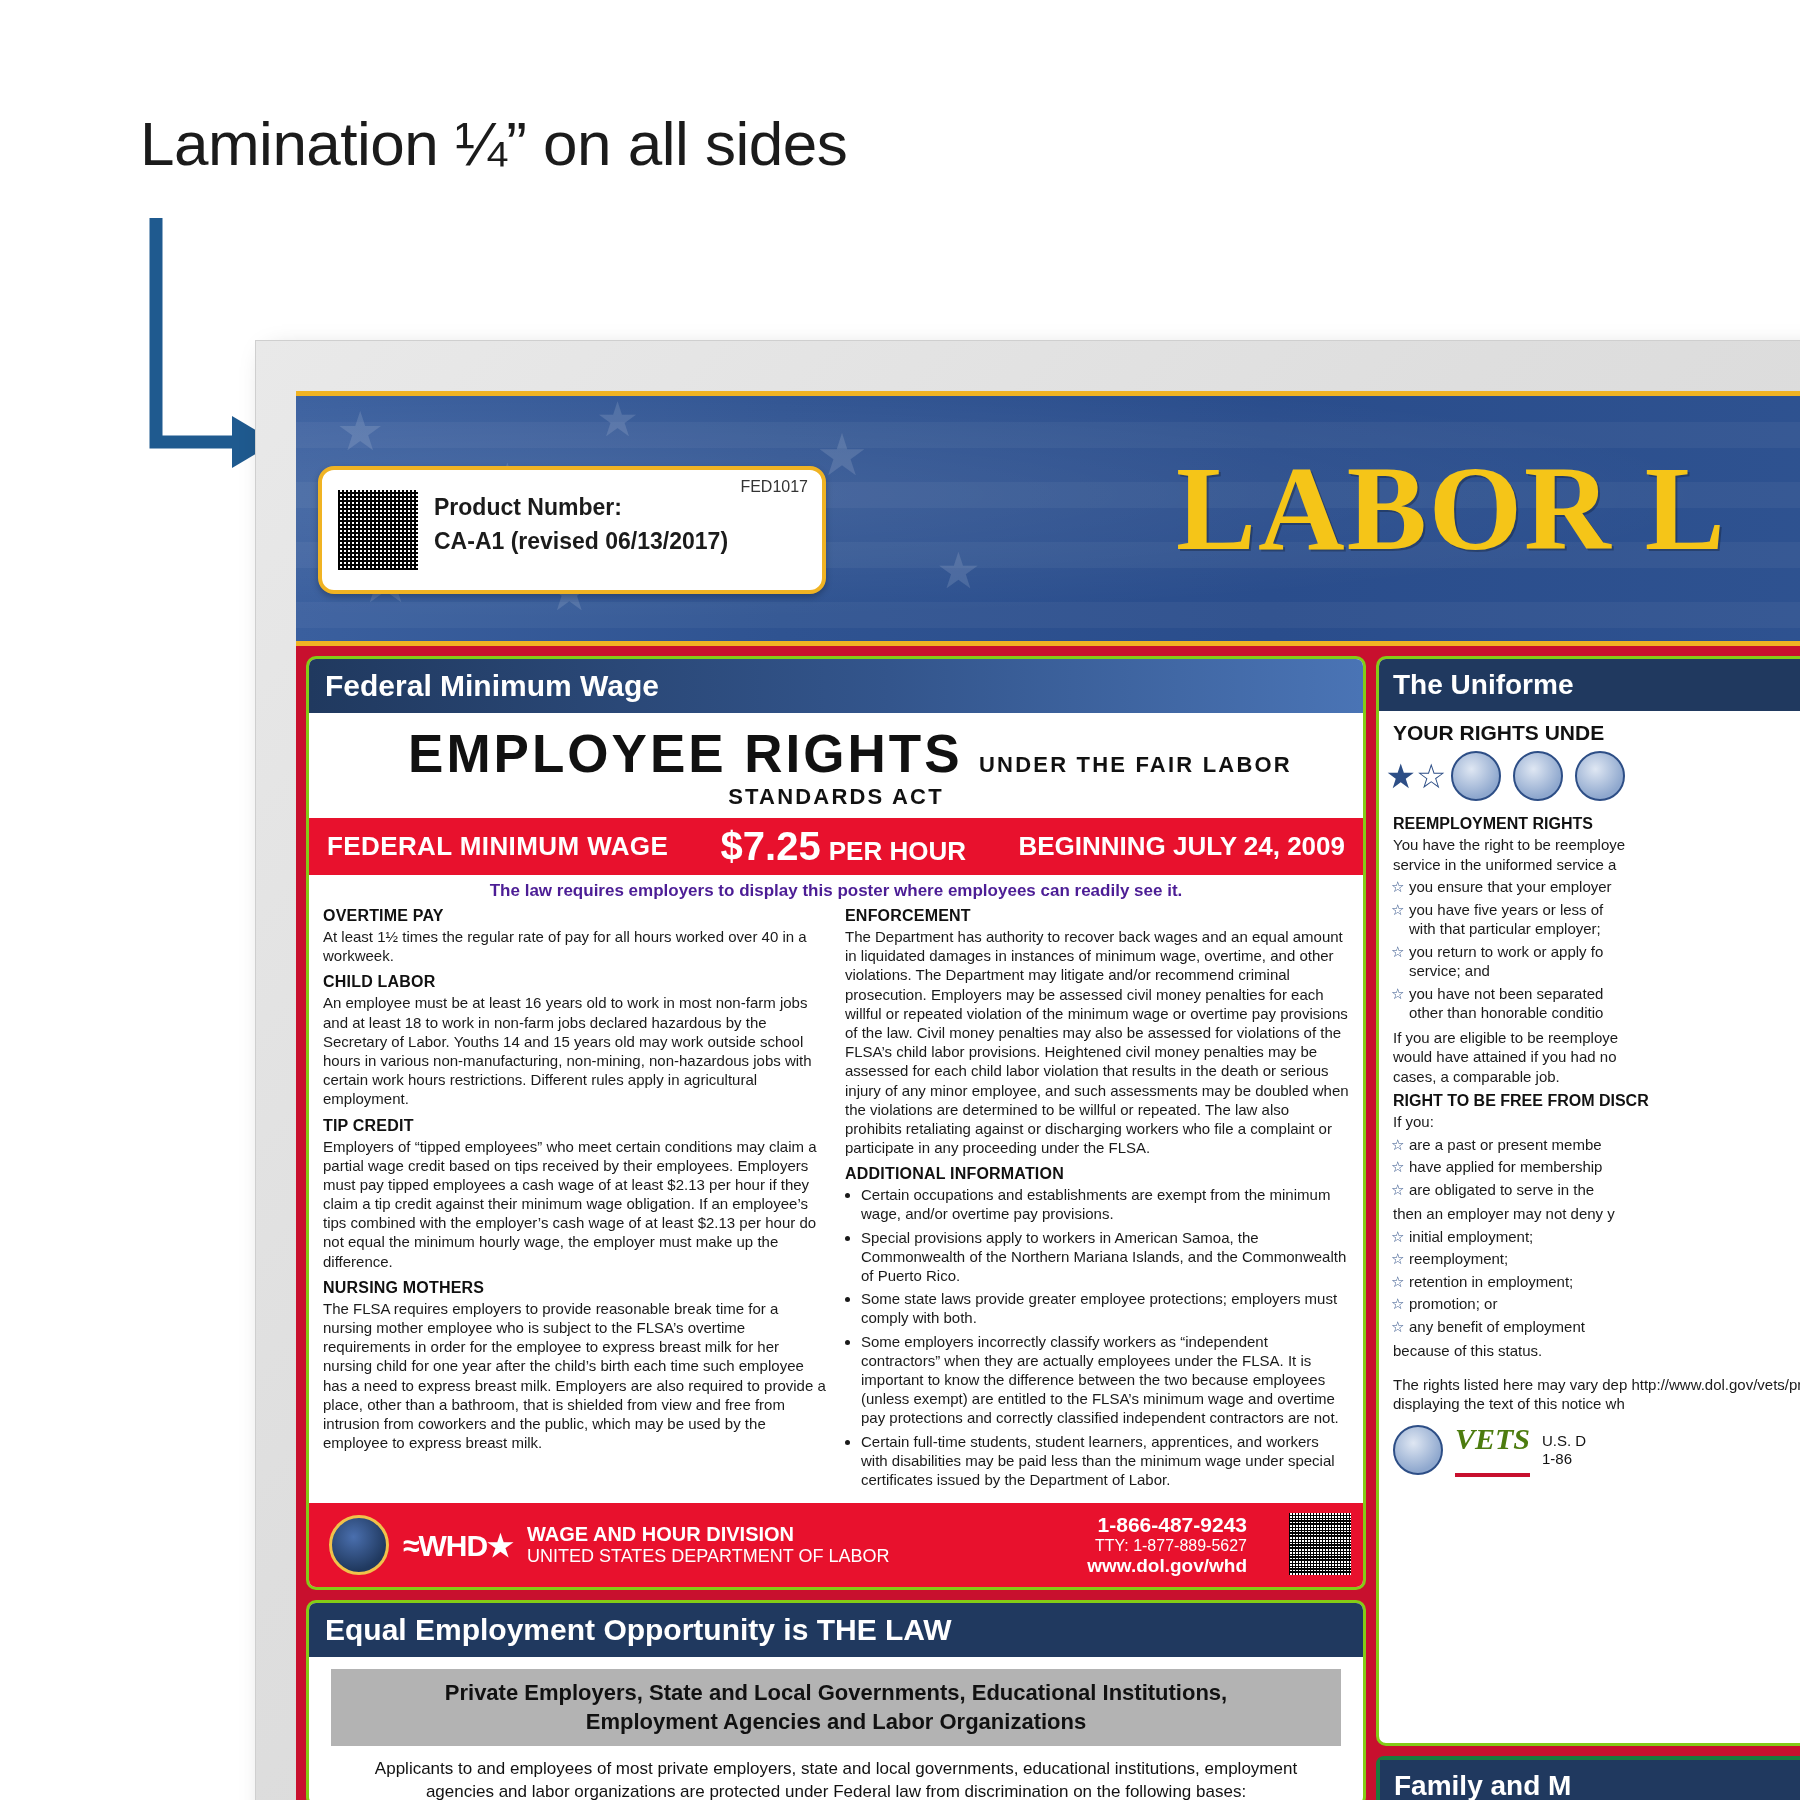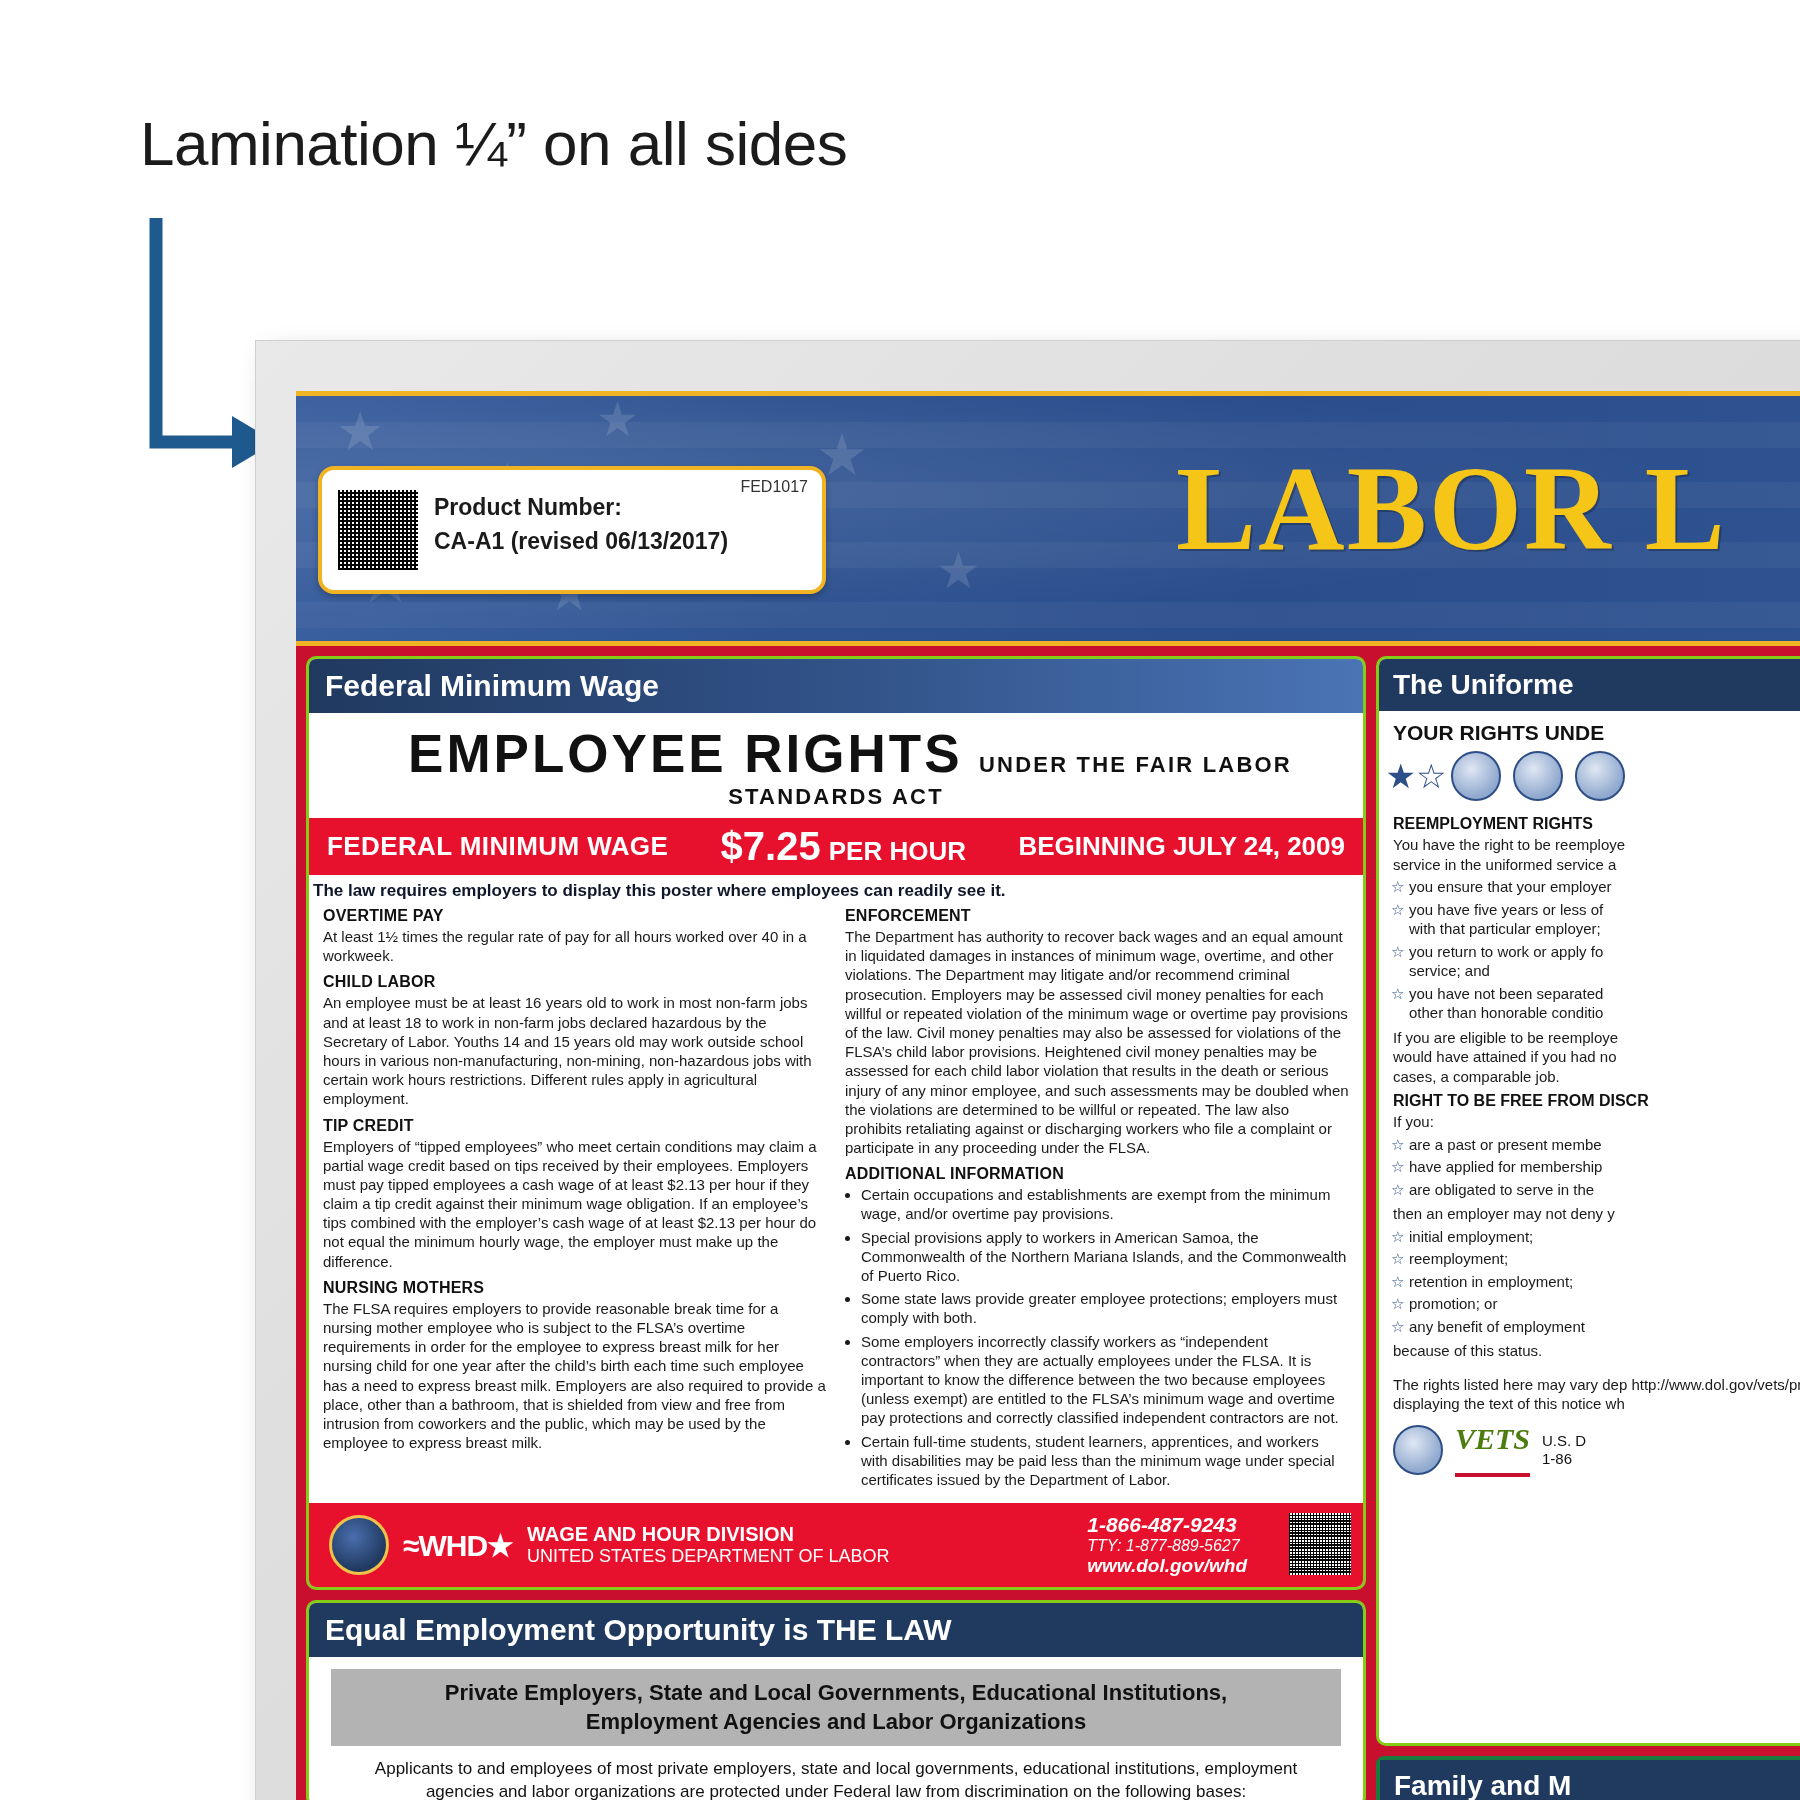--- a/index.html
+++ b/index.html
@@ -195,21 +195,22 @@
     display: flex;
     align-items: center;
     justify-content: space-between;
     padding: 6px 18px;
   }
   .fmw-bar .lbl { font-size: 26px; font-weight: bold; letter-spacing: 0.4px; }
   .fmw-bar .amt { font-size: 40px; font-weight: bold; }
   .fmw-bar .per { font-size: 26px; font-weight: bold; margin-left: 8px; }
   .fmw-bar .beg { font-size: 26px; font-weight: bold; }
   .fmw-note {
-    color: #0f172a;
+    text-align: center;
+    color: #4c1d95;
     font-size: 17px;
     font-weight: bold;
     padding: 6px 4px 2px;
   }
 
   .two-col {
     display: flex;
     gap: 18px;
     padding: 4px 14px 10px;
   }
@@ -258,22 +259,22 @@
   .whd-logo {
     font-size: 30px;
     font-weight: bold;
     letter-spacing: -1px;
     color: #fff;
   }
   .whd-text-1 { font-size: 20px; font-weight: bold; line-height: 1.15; }
   .whd-text-2 { font-size: 18px; line-height: 1.15; text-align: center; }
   .whd-right {
     margin-left: auto;
+    text-align: right;
     padding-right: 96px;
-    font-style: italic;
   }
   .whd-phone { font-size: 21px; font-weight: bold; }
   .whd-tty { font-size: 16px; }
   .whd-url { font-size: 19px; font-weight: bold; }
   .whd-qr {
     position: absolute;
     right: 12px;
     top: 10px;
     width: 62px; height: 62px;
     background-color: #fff;

